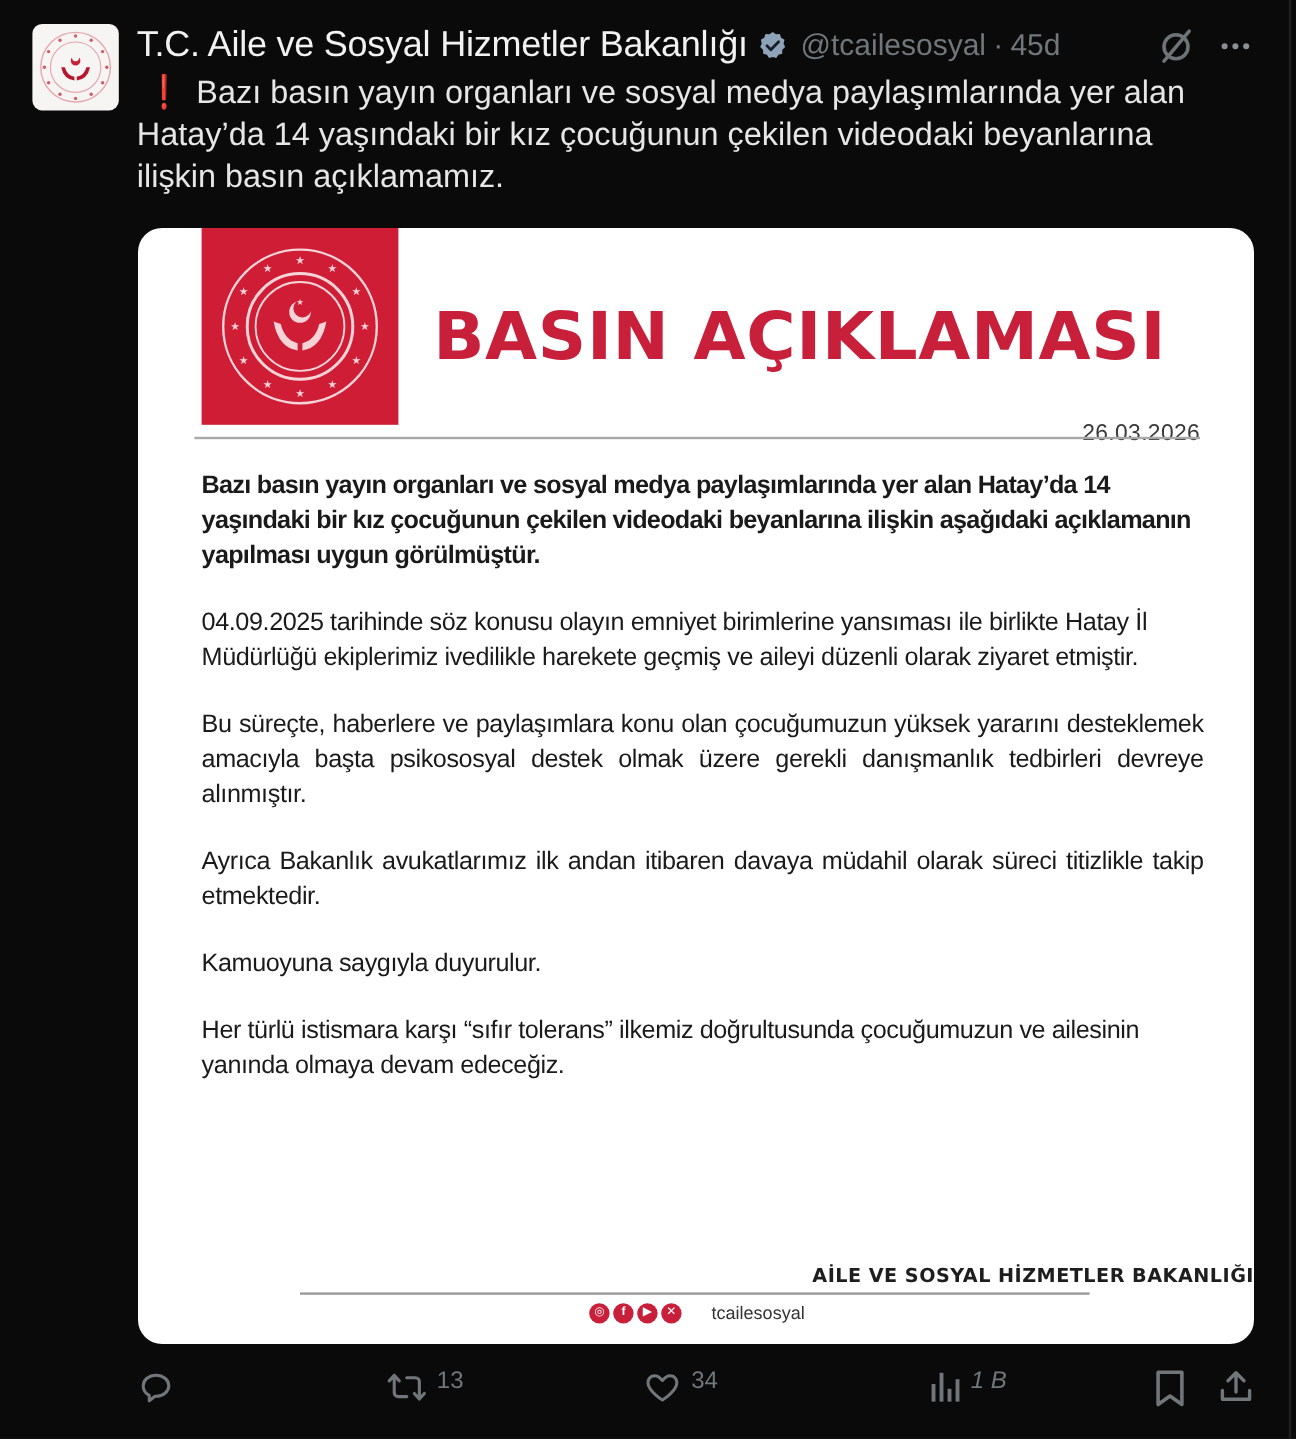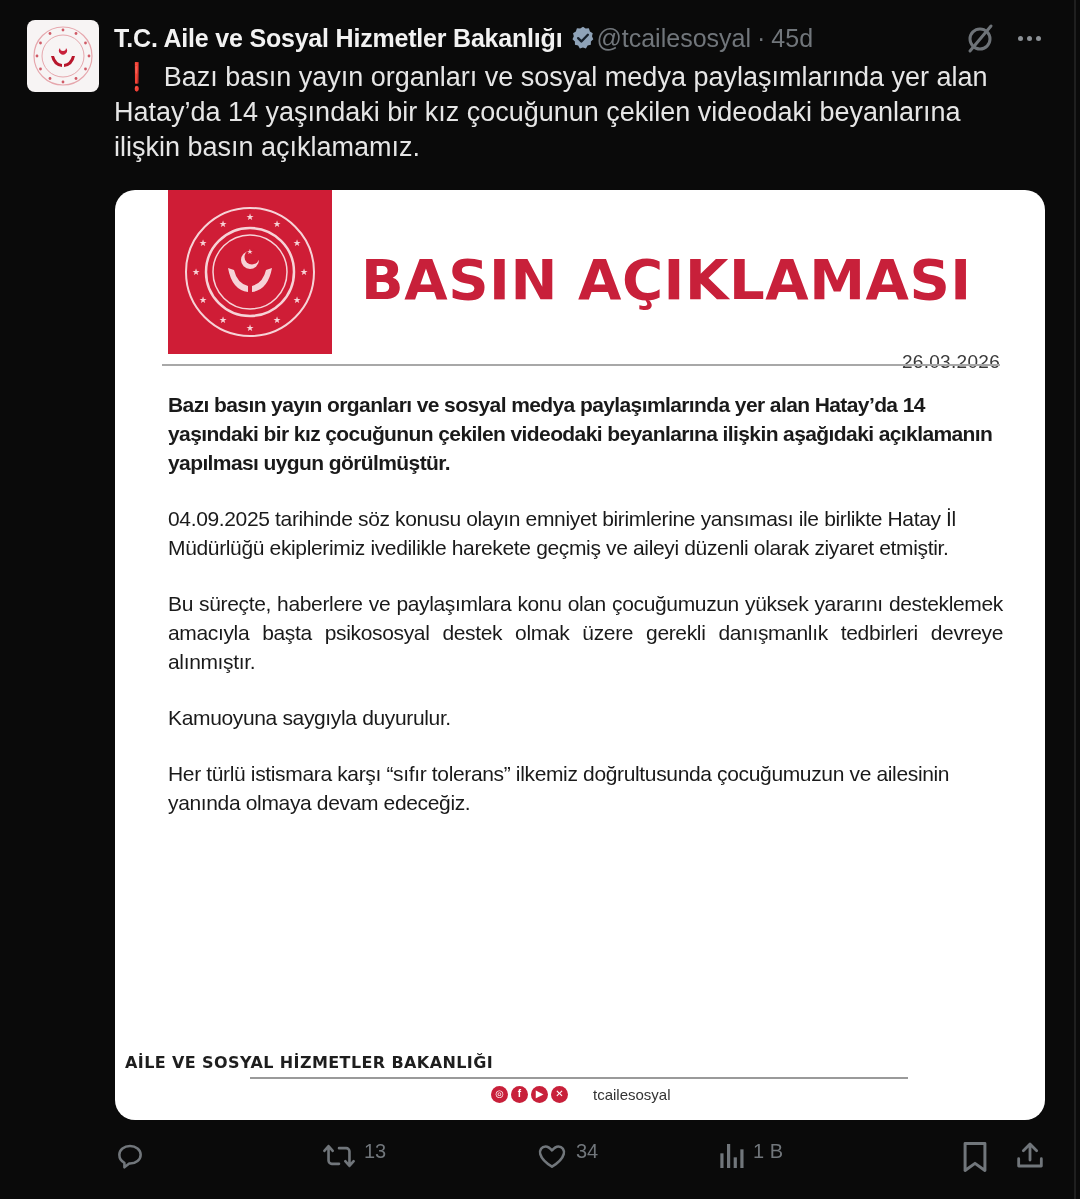--- a/index.html
+++ b/index.html
@@ -18,23 +18,23 @@
     .avatar {
       position: absolute; left: 27px; top: 20px; width: 72px; height: 72px;
       border-radius: 8px; background: #f7f4f4;
       display: flex; align-items: center; justify-content: center; overflow: hidden;
     }
     
     .tweet-header {
       position: absolute; left: 114px; top: 20px; height: 36px;
       display: flex; align-items: center; white-space: nowrap;
     }
-    .display-name { font-weight: bold; font-size: 25px; color: #f2f2f2; letter-spacing: -0.2px; }
+    .display-name { font-weight: normal; font-size: 30px; color: #f2f2f2; letter-spacing: -0.2px; }
     .verified { margin-left: 8px; width: 26px; height: 26px; display: inline-flex; }
-    .handle { font-size: 25px; color: #71767b; }
+    .handle { margin-left: 10px; font-size: 25px; color: #71767b; }
     .dot { margin: 0 6px; font-size: 25px; color: #71767b; }
     .time { font-size: 25px; color: #71767b; }
     .grok-icon { position: absolute; left: 964px; top: 22px; width: 32px; height: 32px; }
     .more-icon { position: absolute; left: 1012px; top: 26px; width: 34px; height: 24px;
       display:flex; align-items:center; justify-content:center; gap:4px; }
     .more-icon span { width: 5px; height: 5px; border-radius: 50%; background: #8b9095; display:block; }
 
     .tweet-text {
       position: absolute; left: 114px; top: 60px; width: 900px;
       font-size: 27px; line-height: 35px; color: #e6e6e6;
@@ -67,21 +67,21 @@
     .doc-body {
       position: absolute; left: 53px; top: 200px; width: 835px;
       font-family: "Liberation Sans", sans-serif;
       font-size: 21px; line-height: 29px; color: #1a1a1a;
     }
     .doc-body p { margin-bottom: 27px; text-align: justify; letter-spacing: -0.35px; }
     .doc-body p.lead { font-weight: bold; letter-spacing: -0.6px; text-align: left; }
     .doc-body p.left { text-align: left; }
 
     .org-footer {
-      position: absolute; left: 0; top: 863px; width: 930px; text-align: left;
+      position: absolute; left: 0; top: 863px; width: 930px; text-align: right;
       font-family: "DejaVu Sans", sans-serif; font-weight: bold; font-size: 16px;
       color: #1e1e1e; letter-spacing: 0.4px;
       padding-left: 10px;
     }
     .bottom-rule {
       position: absolute; left: 135px; top: 887px; width: 658px; height: 2px; background: #9a9a9a;
     }
     .social-row {
       position: absolute; left: 376px; top: 895px; height: 18px;
       display: flex; align-items: center; gap: 3px;
@@ -184,20 +184,21 @@
       </svg>
     </div>
     <div class="press-title">BASIN AÇIKLAMASI</div>
     <div class="press-date">26.03.2026</div>
     <div class="top-rule"></div>
 
     <div class="doc-body">
       <p class="lead">Bazı basın yayın organları ve sosyal medya paylaşımlarında yer alan Hatay’da 14 yaşındaki bir kız çocuğunun çekilen videodaki beyanlarına ilişkin aşağıdaki açıklamanın yapılması uygun görülmüştür.</p>
       <p class="left">04.09.2025 tarihinde söz konusu olayın emniyet birimlerine yansıması ile birlikte Hatay İl Müdürlüğü ekiplerimiz ivedilikle harekete geçmiş ve aileyi düzenli olarak ziyaret etmiştir.</p>
       <p>Bu süreçte, haberlere ve paylaşımlara konu olan çocuğumuzun yüksek yararını desteklemek amacıyla başta psikososyal destek olmak üzere gerekli danışmanlık tedbirleri devreye alınmıştır.</p>
+      <p>Ayrıca Bakanlık avukatlarımız ilk andan itibaren davaya müdahil olarak süreci titizlikle takip etmektedir.</p>
       <p class="left">Kamuoyuna saygıyla duyurulur.</p>
       <p class="left">Her türlü istismara karşı “sıfır tolerans” ilkemiz doğrultusunda çocuğumuzun ve ailesinin yanında olmaya devam edeceğiz.</p>
     </div>
 
     <div class="org-footer">AİLE VE SOSYAL HİZMETLER BAKANLIĞI</div>
     <div class="bottom-rule"></div>
     <div class="social-row">
       <span class="social-dot">◎</span>
       <span class="social-dot">f</span>
       <span class="social-dot">▶</span>
@@ -219,21 +220,21 @@
         <path d="M21 19.5L17.8 16M21 19.5l3.2-3.5M21 19.5v-11C21 7.1 19.9 6 18.5 6H13" fill="none" stroke="#71767b" stroke-width="2" stroke-linecap="round" stroke-linejoin="round"></path>
       </svg>
       <span class="count">13</span>
     </div>
     <div class="action" style="left:536px;">
       <svg width="32" height="32" viewBox="0 0 24 24">
         <path d="M12 20s-7.5-4.6-8.8-9.4C2.4 7.4 4.3 4.8 7.2 4.8c2 0 3.3 1.2 4.8 3 1.5-1.8 2.8-3 4.8-3 2.9 0 4.8 2.6 4 5.8C19.5 15.4 12 20 12 20z" fill="none" stroke="#71767b" stroke-width="1.9" stroke-linejoin="round"></path>
       </svg>
       <span class="count">34</span>
     </div>
-    <div class="action" style="left:717px;">
+    <div class="action" style="left:773px;font-style:italic;">
       <svg width="28" height="32" viewBox="0 0 20 24">
         <rect x="2" y="10" width="2.4" height="11" fill="#71767b"></rect>
         <rect x="7" y="3" width="2.4" height="18" fill="#71767b"></rect>
         <rect x="12" y="13" width="2.4" height="8" fill="#71767b"></rect>
         <rect x="17" y="7" width="2.4" height="14" fill="#71767b"></rect>
       </svg>
       <span class="count">1 B</span>
     </div>
     <div class="action" style="left:960px;">
       <svg width="30" height="34" viewBox="0 0 20 24">

